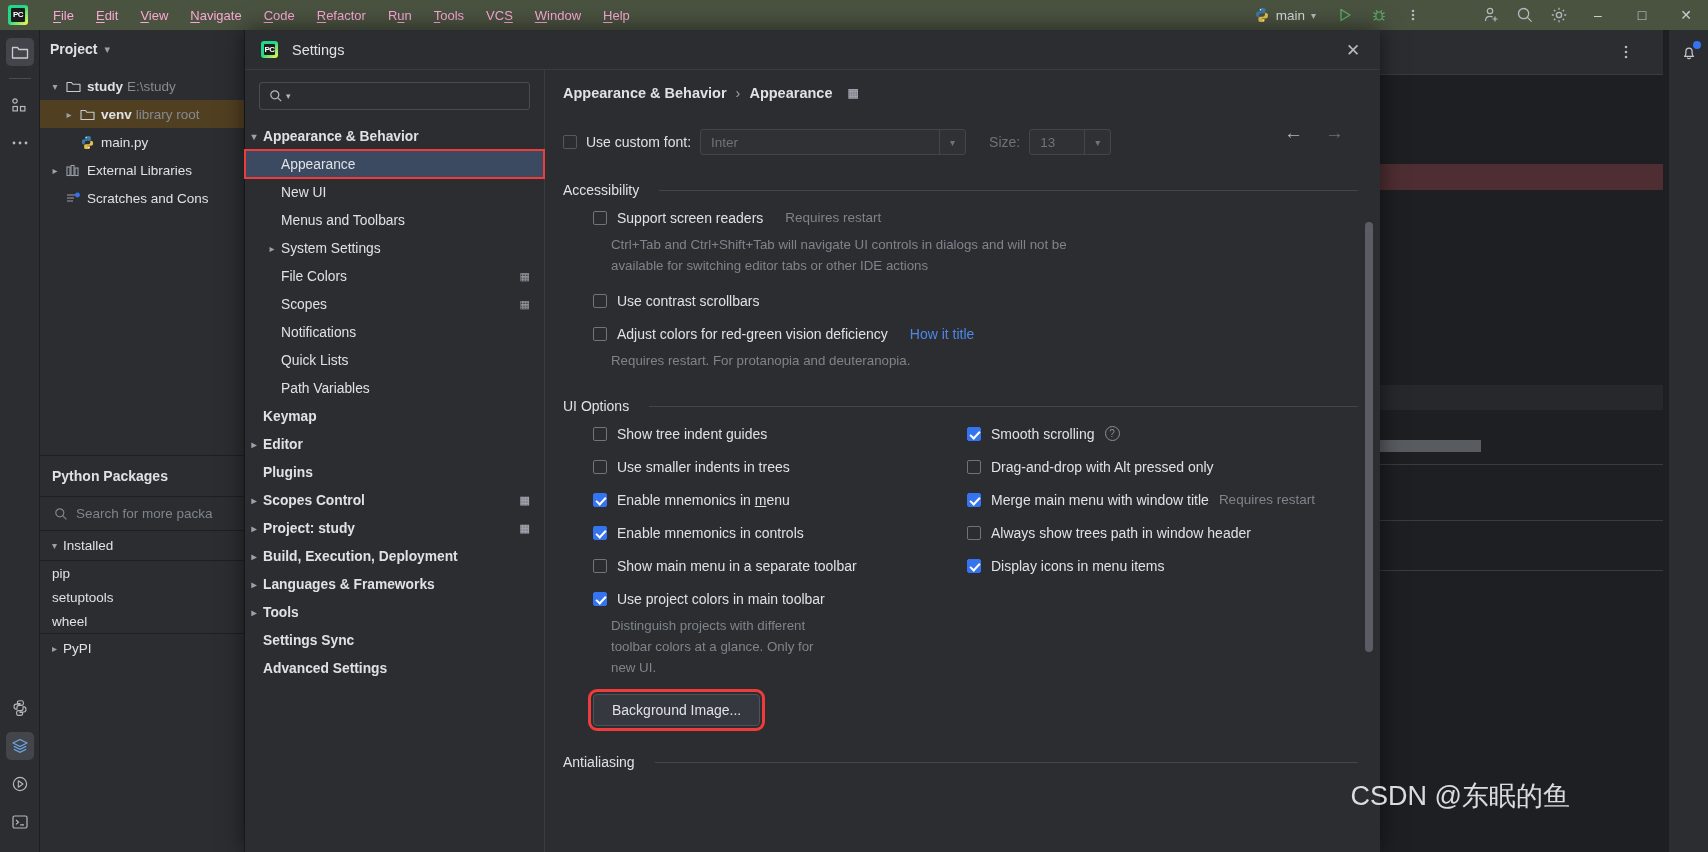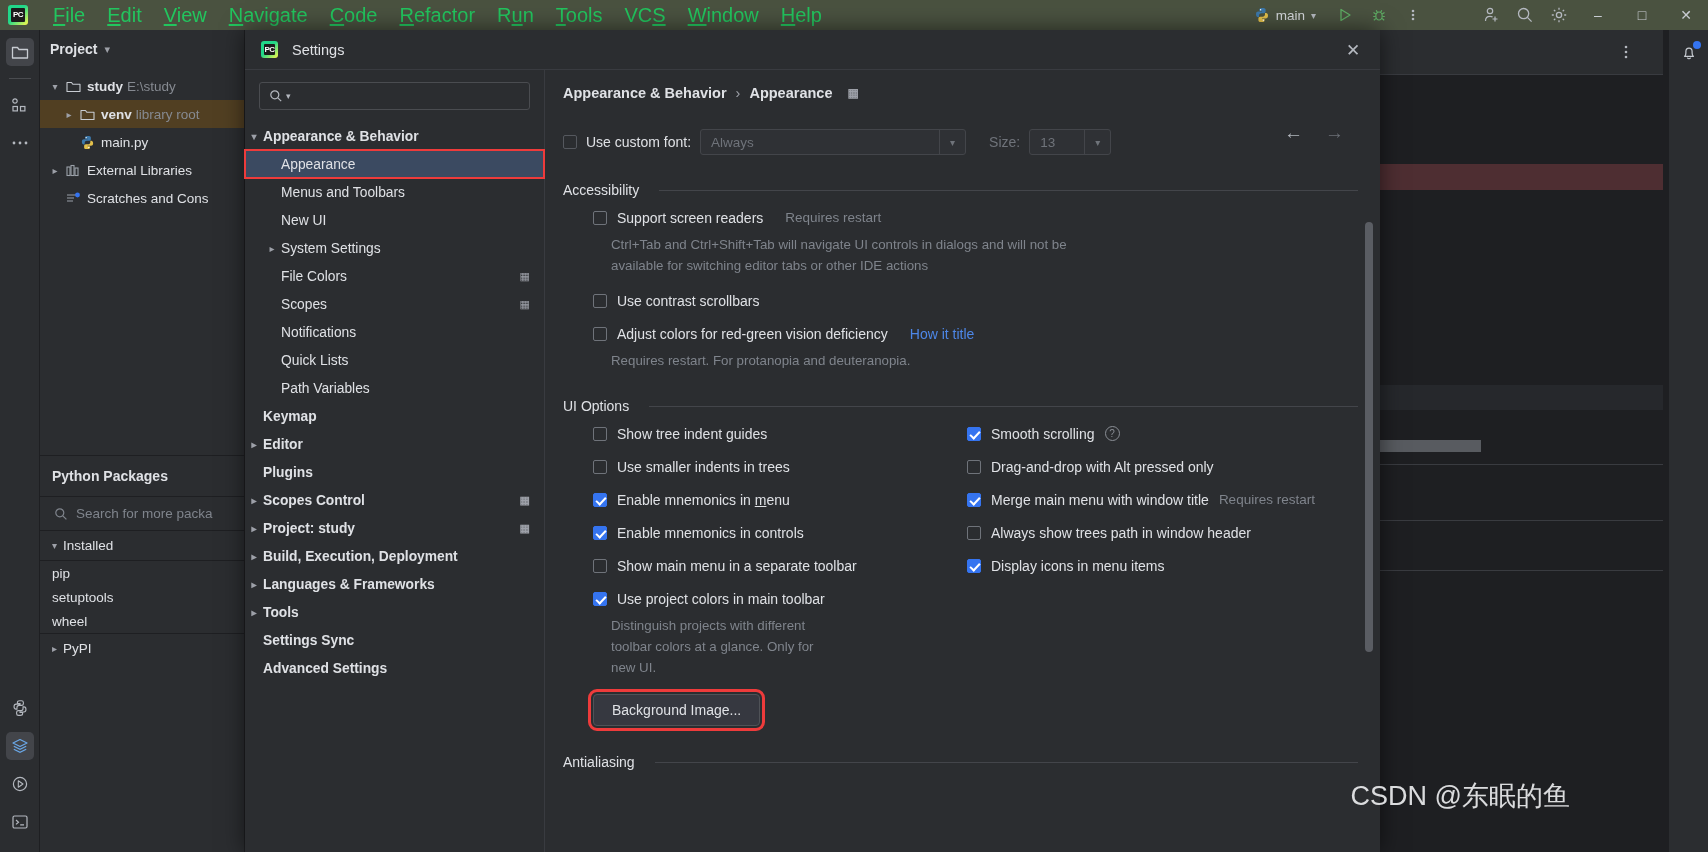--- a/index.html
+++ b/index.html
@@ -27,21 +27,21 @@
   .pc-logo::after{
     content:""; position:absolute; left:3px; top:3px; right:3px; bottom:3px;
     background:#1b1b1b; border-radius:1px;
   }
   .pc-logo span{
     position: relative; z-index:2; color:#fff; font-size:8px; font-weight:bold;
     line-height: 1; letter-spacing: -0.5px;
   }
   .menu-items { display: flex; align-items: center; gap: 0px; }
   .menu-item {
-    color: #22c55e; font-size: 20px; padding: 4px 11px; cursor: default;
+    color: #f9a8d4; font-size: 13px; padding: 4px 11px; cursor: default;
     white-space: nowrap;
   }
   .menu-item u { text-decoration: underline; text-underline-offset: 2px; }
 
   .toolbar-right {
     position: absolute; right: 0; top: 0; height: 30px;
     display: flex; align-items: center; gap: 0px;
   }
   .tb-btn {
     width: 34px; height: 30px; display: flex; align-items: center; justify-content: center;
@@ -525,24 +525,24 @@
 
         <div class="nav-tree">
           <div class="nav-row bold">
             <span class="arrow">▾</span>
             <span>Appearance &amp; Behavior</span>
           </div>
           <div class="nav-row selected highlight-red pad-l36">
             <span>Appearance</span>
           </div>
           <div class="nav-row pad-l36">
+            <span>New UI</span>
+          </div>
+          <div class="nav-row pad-l36">
             <span>Menus and Toolbars</span>
-          </div>
-          <div class="nav-row pad-l36">
-            <span>New UI</span>
           </div>
           <div class="nav-row pad-l18">
             <span class="arrow">▸</span>
             <span>System Settings</span>
           </div>
           <div class="nav-row pad-l36">
             <span>File Colors</span>
             <span class="nav-gear">▦</span>
           </div>
           <div class="nav-row pad-l36">
@@ -612,21 +612,21 @@
           <span>←</span>
           <span class="dim">→</span>
         </div>
 
         <div class="content">
 
           <div class="font-row">
             <span class="cb disabled"></span>
             <span class="lbl">Use custom font:</span>
             <span class="combo font-combo">
-              <span class="cv">Always</span>
+              <span class="cv">Inter</span>
               <span class="carot">▾</span>
             </span>
             <span class="lbl dim" style="margin-left:14px;">Size:</span>
             <span class="combo size-combo">
               <span class="cv">13</span>
               <span class="carot">▾</span>
             </span>
           </div>
 
           <div class="section-head">

